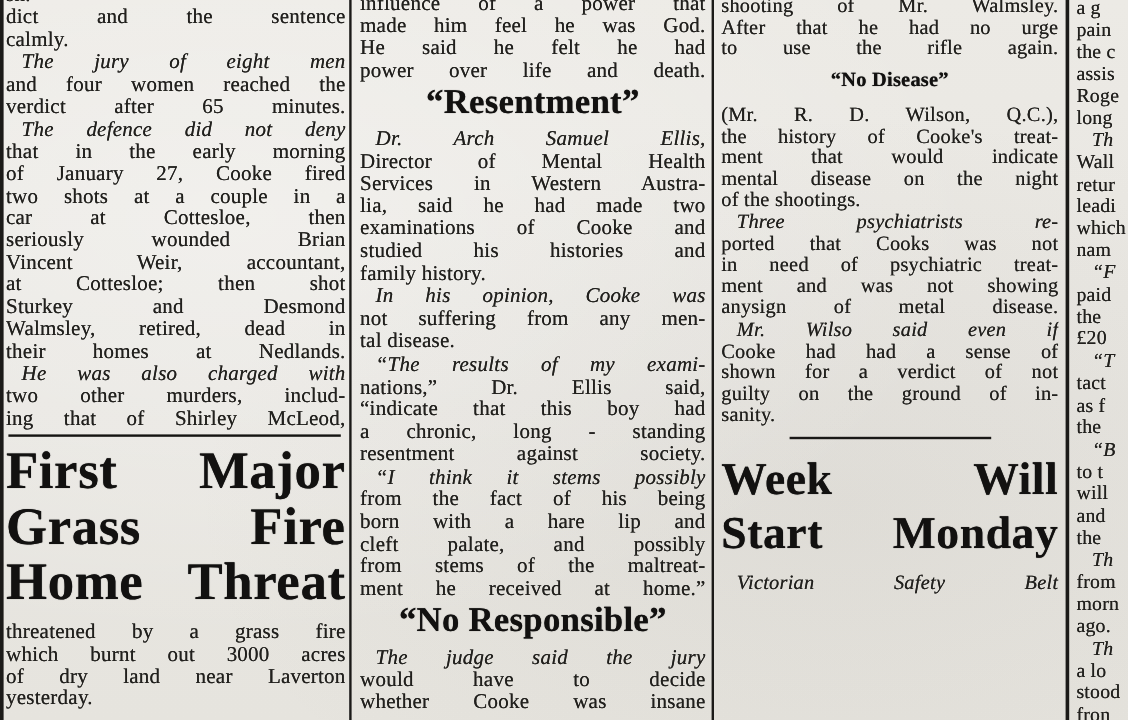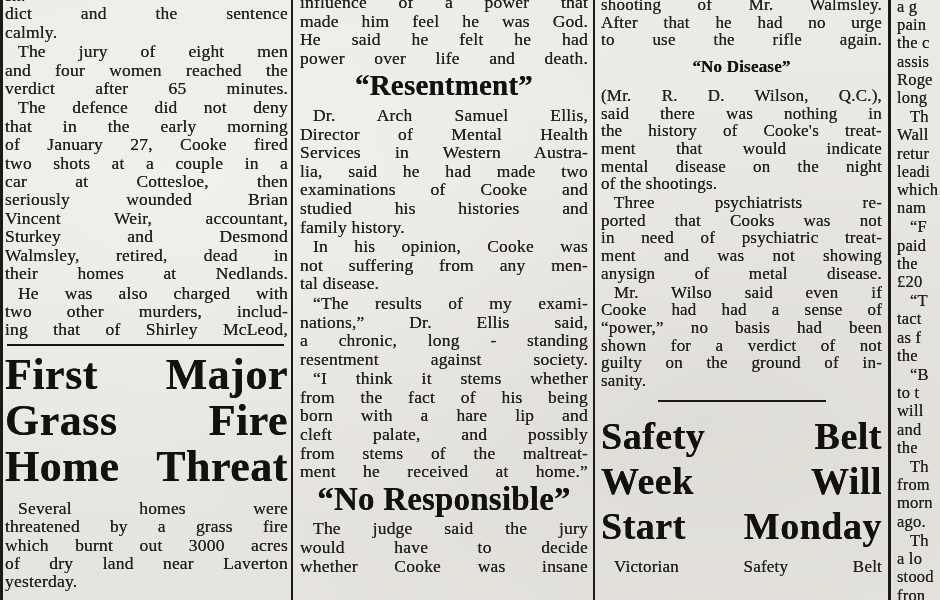--- a/index.html
+++ b/index.html
@@ -28,29 +28,29 @@
   .para{margin:0 0 1px 0;}
   .line{
     font-size:17.5px;line-height:18.4px;
     text-shadow:0 0 0.5px rgba(25,24,22,0.85);
     letter-spacing:0.2px;
   }
   #c1 .line{line-height:18.6px;}
   #c2 .line{font-size:17px;line-height:17.7px;}
   #c3 .line{font-size:16.5px;line-height:18.2px;}
   .j{text-align:justify;text-align-last:justify;}
-  .ind{text-indent:13px;}
+  .ind{text-indent:13px;font-style:italic;}
 
   .headline .line{font-weight:bold;color:#121110;text-shadow:0 0 0.6px rgba(10,10,10,0.9);}
   .headline.big{margin:6px 0 9px 0;}
   .headline.big .line{font-size:44px;line-height:46px;letter-spacing:0.5px;}
   #c2 .headline.big .line{font-size:38px;line-height:45px;}
   .headline.quote{margin:9px 0 11px 0;}
   .headline.quote .line{font-size:29px;line-height:34px;text-align:center;text-align-last:center;}
-  #c1 .headline.quote.second .line{font-size:33px;}
+  #c1 .headline.quote.second .line{font-size:29px;}
 
   .rule{border-top:2.5px solid #151412;margin:5px 4px 6px 2px;}
   .rule.short{border-top:2px solid #191816;width:168px;margin:10px auto 12px auto;}
 </style>
 </head>
 <body>
 
 <div class="vline" id="edge"></div>
 <div class="col" id="c0">
     <div class="block para">
@@ -64,37 +64,37 @@
       <div class="line j">verdict after 65 minutes.</div>
     </div>
     <div class="block para">
       <div class="line j ind">The defence did not deny</div>
       <div class="line j">that in the early morning</div>
       <div class="line j">of January 27, Cooke fired</div>
       <div class="line j">two shots at a couple in a</div>
       <div class="line j">car at Cottesloe, then</div>
       <div class="line j">seriously wounded Brian</div>
       <div class="line j">Vincent Weir, accountant,</div>
+      <div class="line j">at Cottesloe; then shot</div>
       <div class="line j">Sturkey and Desmond</div>
       <div class="line j">Walmsley, retired, dead in</div>
       <div class="line j">their homes at Nedlands.</div>
     </div>
     <div class="block para">
       <div class="line j ind">He was also charged with</div>
       <div class="line j">two other murders, includ-</div>
       <div class="line j">ing that of Shirley McLeod,</div>
     </div>
     <div class="rule full"></div>
     <div class="block headline big">
       <div class="line j">First Major</div>
       <div class="line j">Grass Fire</div>
       <div class="line j">Home Threat</div>
     </div>
     <div class="block para">
-      <div class="line j ind">Several homes were</div>
       <div class="line j">threatened by a grass fire</div>
       <div class="line j">which burnt out 3000 acres</div>
       <div class="line j">of dry land near Laverton</div>
       <div class="line">yesterday.</div>
     </div>
   </div>
 <div class="vline" id="d1"></div>
 <div class="col" id="c1">
     <div class="block para">
       <div class="line j">influence of a power that</div>
@@ -115,25 +115,26 @@
       <div class="line">family history.</div>
     </div>
     <div class="block para">
       <div class="line j ind">In his opinion, Cooke was</div>
       <div class="line j">not suffering from any men-</div>
       <div class="line">tal disease.</div>
     </div>
     <div class="block para">
       <div class="line j ind">“The results of my exami-</div>
       <div class="line j">nations,” Dr. Ellis said,</div>
+      <div class="line j">“indicate that this boy had</div>
       <div class="line j">a chronic, long - standing</div>
       <div class="line j">resentment against society.</div>
     </div>
     <div class="block para">
-      <div class="line j ind">“I think it stems whether</div>
+      <div class="line j ind">“I think it stems possibly</div>
       <div class="line j">from the fact of his being</div>
       <div class="line j">born with a hare lip and</div>
       <div class="line j">cleft palate, and possibly</div>
       <div class="line j">from stems of the maltreat-</div>
       <div class="line j">ment he received at home.”</div>
     </div>
     <div class="block headline quote second">
       <div class="line">“No Responsible”</div>
     </div>
     <div class="block para">
@@ -147,44 +148,41 @@
     <div class="block para">
       <div class="line j">shooting of Mr. Walmsley.</div>
       <div class="line j">After that he had no urge</div>
       <div class="line j">to use the rifle again.</div>
     </div>
     <div class="block headline quote">
       <div class="line">“No Disease”</div>
     </div>
     <div class="block para">
       <div class="line j">(Mr. R. D. Wilson, Q.C.),</div>
-      <div class="line j">said there was nothing in</div>
       <div class="line j">the history of Cooke's treat-</div>
       <div class="line j">ment that would indicate</div>
       <div class="line j">mental disease on the night</div>
       <div class="line">of the shootings.</div>
     </div>
     <div class="block para">
       <div class="line j ind">Three psychiatrists re-</div>
       <div class="line j">ported that Cooks was not</div>
       <div class="line j">in need of psychiatric treat-</div>
       <div class="line j">ment and was not showing</div>
       <div class="line j">anysign of metal disease.</div>
     </div>
     <div class="block para">
       <div class="line j ind">Mr. Wilso said even if</div>
       <div class="line j">Cooke had had a sense of</div>
-      <div class="line j">“power,” no basis had been</div>
       <div class="line j">shown for a verdict of not</div>
       <div class="line j">guilty on the ground of in-</div>
       <div class="line">sanity.</div>
     </div>
     <div class="rule short"></div>
     <div class="block headline big">
-      <div class="line j">Safety Belt</div>
       <div class="line j">Week Will</div>
       <div class="line j">Start Monday</div>
     </div>
     <div class="block para">
       <div class="line j ind">Victorian Safety Belt</div>
     </div>
   </div>
 <div class="vline" id="d3"></div>
 <div class="col" id="c3">
     <div class="block para">

